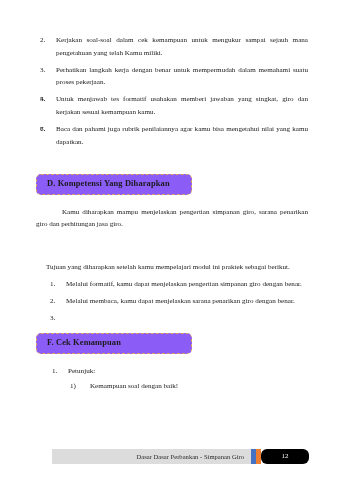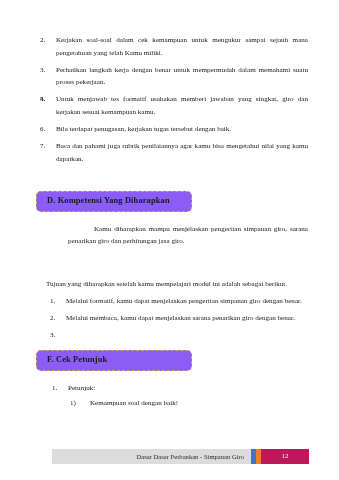--- a/index.html
+++ b/index.html
@@ -93,21 +93,20 @@
 
   .para {
     font-size: 7.1px;
     line-height: 12.6px;
     text-align: justify;
     text-justify: inter-word;
     margin: 0;
   }
   .para.indent {
     text-indent: 26px;
-    margin-left: 32px;
   }
 
   .spacer-lg { height: 19px; }
   .spacer-md { height: 11px; }
   .spacer-xs { height: 4px; }
 
   
   .footer {
     position: absolute;
     left: 52px;
@@ -137,24 +136,25 @@
     background: #4472c4;
     flex: 0 0 5px;
   }
   .stripe-orange {
     width: 5px;
     background: #ed7d31;
     flex: 0 0 5px;
   }
   .footer-page {
     flex: 0 0 48px;
-    background: #be185d;
+    background: #000000;
     display: flex;
     align-items: center;
     justify-content: center;
+    border-radius: 6px;
   }
   .footer-page span {
     color: #ffffff;
     font-size: 7px;
     line-height: 15px;
     font-weight: normal;
   }
 </style>
 </head>
 <body>
@@ -175,21 +175,20 @@
       </li>
       <li>
         <span class="num">4.</span>
       </li>
       <li>
         <span class="num">5.</span>
         <span>Untuk menjawab tes formatif usahakan memberi jawaban yang singkat, giro dan kerjakan sesuai kemampuan kamu.</span>
       </li>
       <li>
         <span class="num">6.</span>
-        <span>Bila terdapat penugasan, kerjakan tugas tersebut dengan baik.</span>
       </li>
       <li>
         <span class="num">7.</span>
         <span>Baca dan pahami juga rubrik penilaiannya agar kamu bisa mengetahui nilai yang kamu dapatkan.</span>
       </li>
     </ol>
 
     <div class="spacer-lg"></div>
 
     
@@ -200,21 +199,21 @@
     <div class="spacer-md"></div>
 
     <p class="para indent">Kamu diharapkan mampu menjelaskan pengertian simpanan giro, sarana penarikan giro dan perhitungan jasa giro.</p>
 
     <div class="spacer-lg"></div>
 
     
 
     <div class="spacer-md"></div>
 
-    <p class="para" style="padding-left:10px;">Tujuan yang diharapkan setelah kamu mempelajari modul ini adalah sebagai berikut.</p>
+    <p class="para" style="padding-left:10px;">Tujuan yang diharapkan setelah kamu mempelajari modul ini praktek sebagai berikut.</p>
 
     <div class="spacer-xs"></div>
 
     <ol class="lvl1" style="padding-left:10px;">
       <li>
         <span class="num">1.</span>
         <span>Melalui formatif, kamu dapat menjelaskan pengertian simpanan giro dengan benar.</span>
       </li>
       <li>
         <span class="num">2.</span>
@@ -222,21 +221,21 @@
       </li>
       <li>
         <span class="num">3.</span>
       </li>
     </ol>
 
     <div class="spacer-lg"></div>
 
     
     <div class="section-box" style="width:156px;">
-      <div class="title">F. Cek Petunjuk</div>
+      <div class="title">F. Cek Kemampuan</div>
     </div>
 
     <div class="spacer-md"></div>
 
     <ol class="lvl1" style="padding-left:12px;">
       <li>
         <span class="num">1.</span>
         <span>Petunjuk:</span>
 
         <ol class="lvl2">

